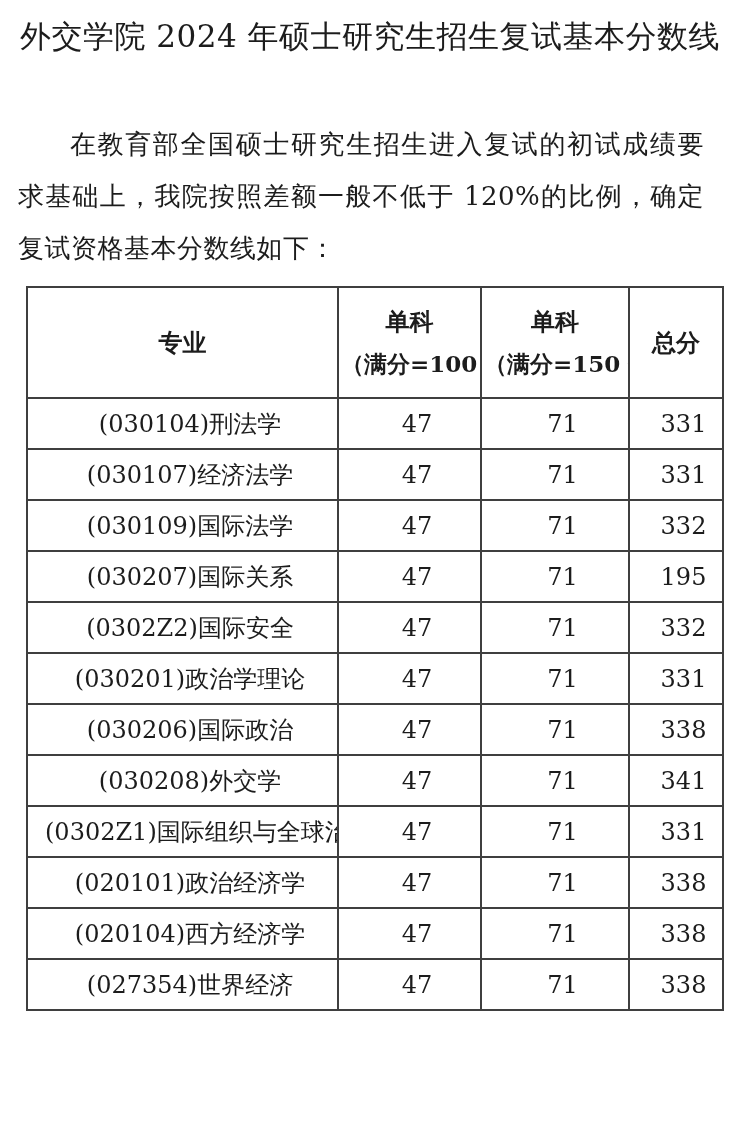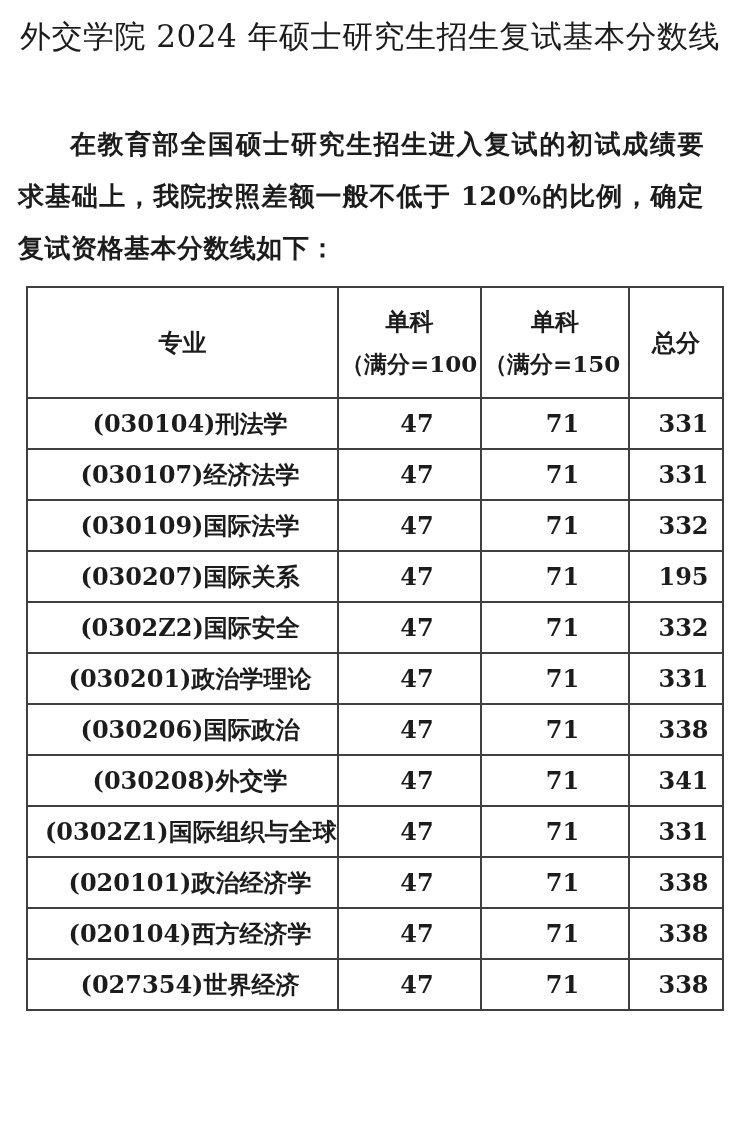--- a/index.html
+++ b/index.html
@@ -23,21 +23,20 @@
     white-space: nowrap;
   }
   .intro {
     margin: 60px 36px 0 18px;
     font-size: 26px;
     line-height: 52px;
     text-align: justify;
     text-justify: inter-ideograph;
     text-indent: 2em;
     letter-spacing: 0.5px;
-    font-weight: bold;
   }
   table.scores {
     border-collapse: collapse;
     table-layout: fixed;
     width: 696px;
     margin: 12px 0 17px 26px;
   }
   table.scores th,
   table.scores td {
     border: 2px solid #3f3f3f;
@@ -54,21 +53,21 @@
   }
   table.scores thead th .sub {
     display: block;
     font-size: 23px;
     font-weight: bold;
     white-space: nowrap;
   }
   table.scores tbody td {
     height: 49px;
     font-size: 24px;
-    font-weight: bold;
+    font-weight: normal;
     white-space: nowrap;
     padding-left: 17px;
   }
   col.c-major { width: 311px; }
   col.c-s100  { width: 143px; }
   col.c-s150  { width: 148px; }
   col.c-total { width: 94px;  }
 </style>
 </head>
 <body>

